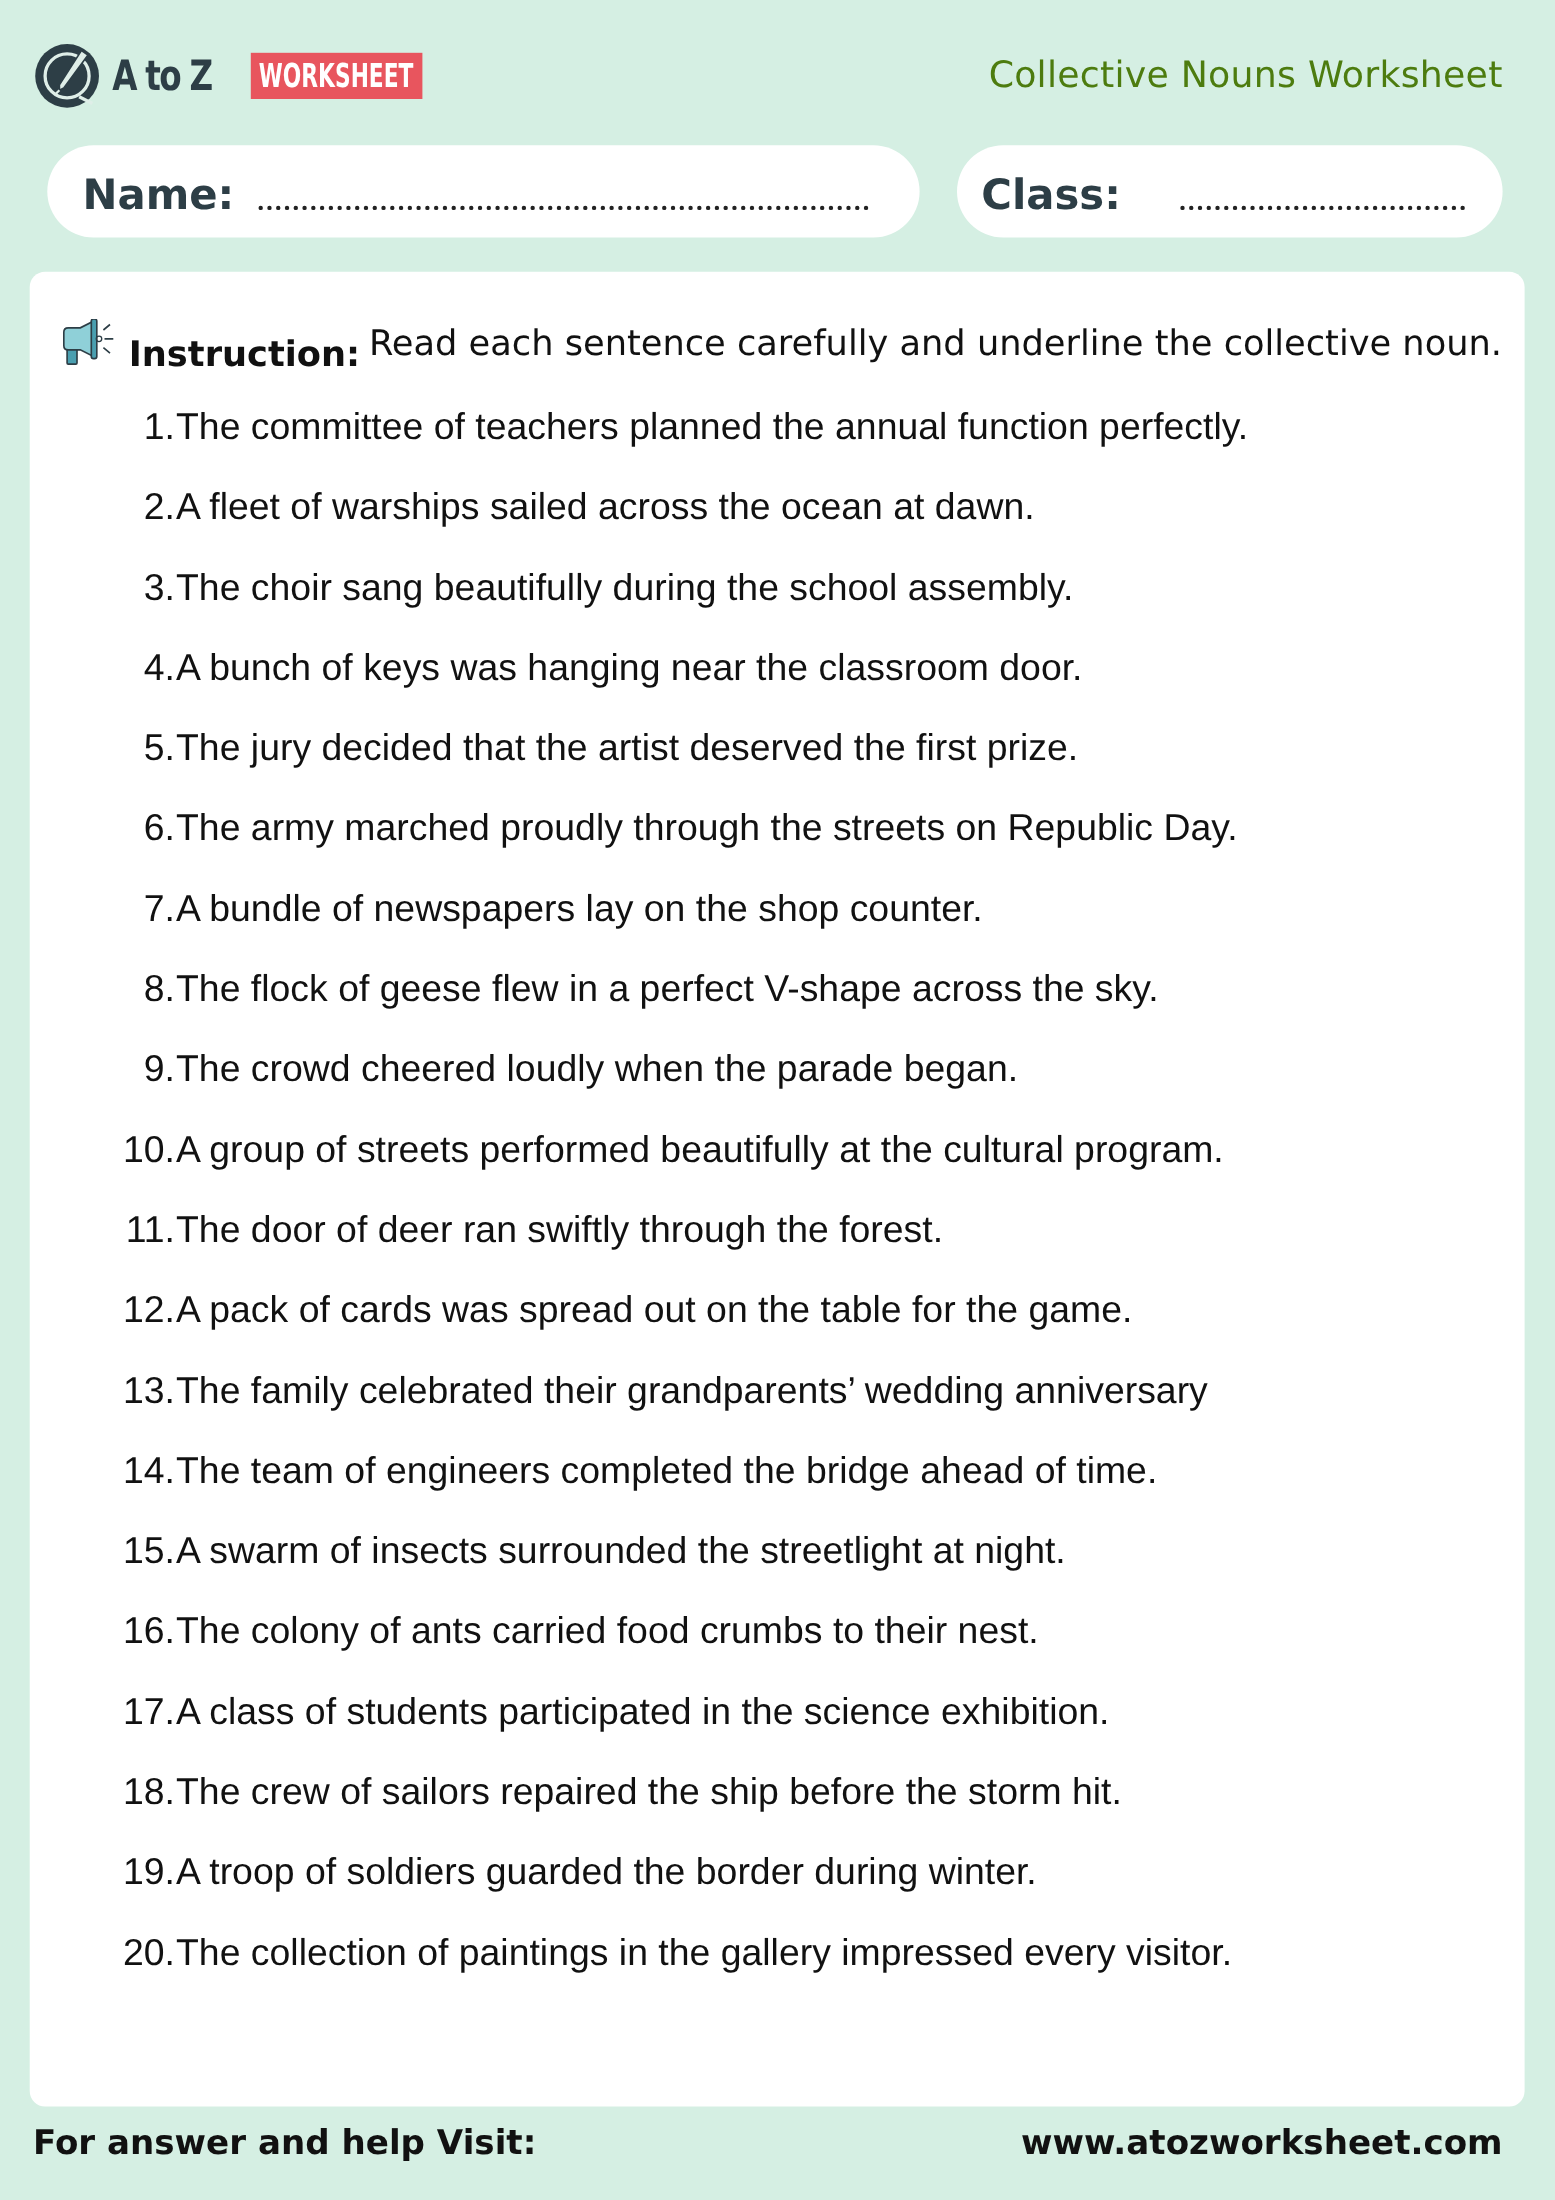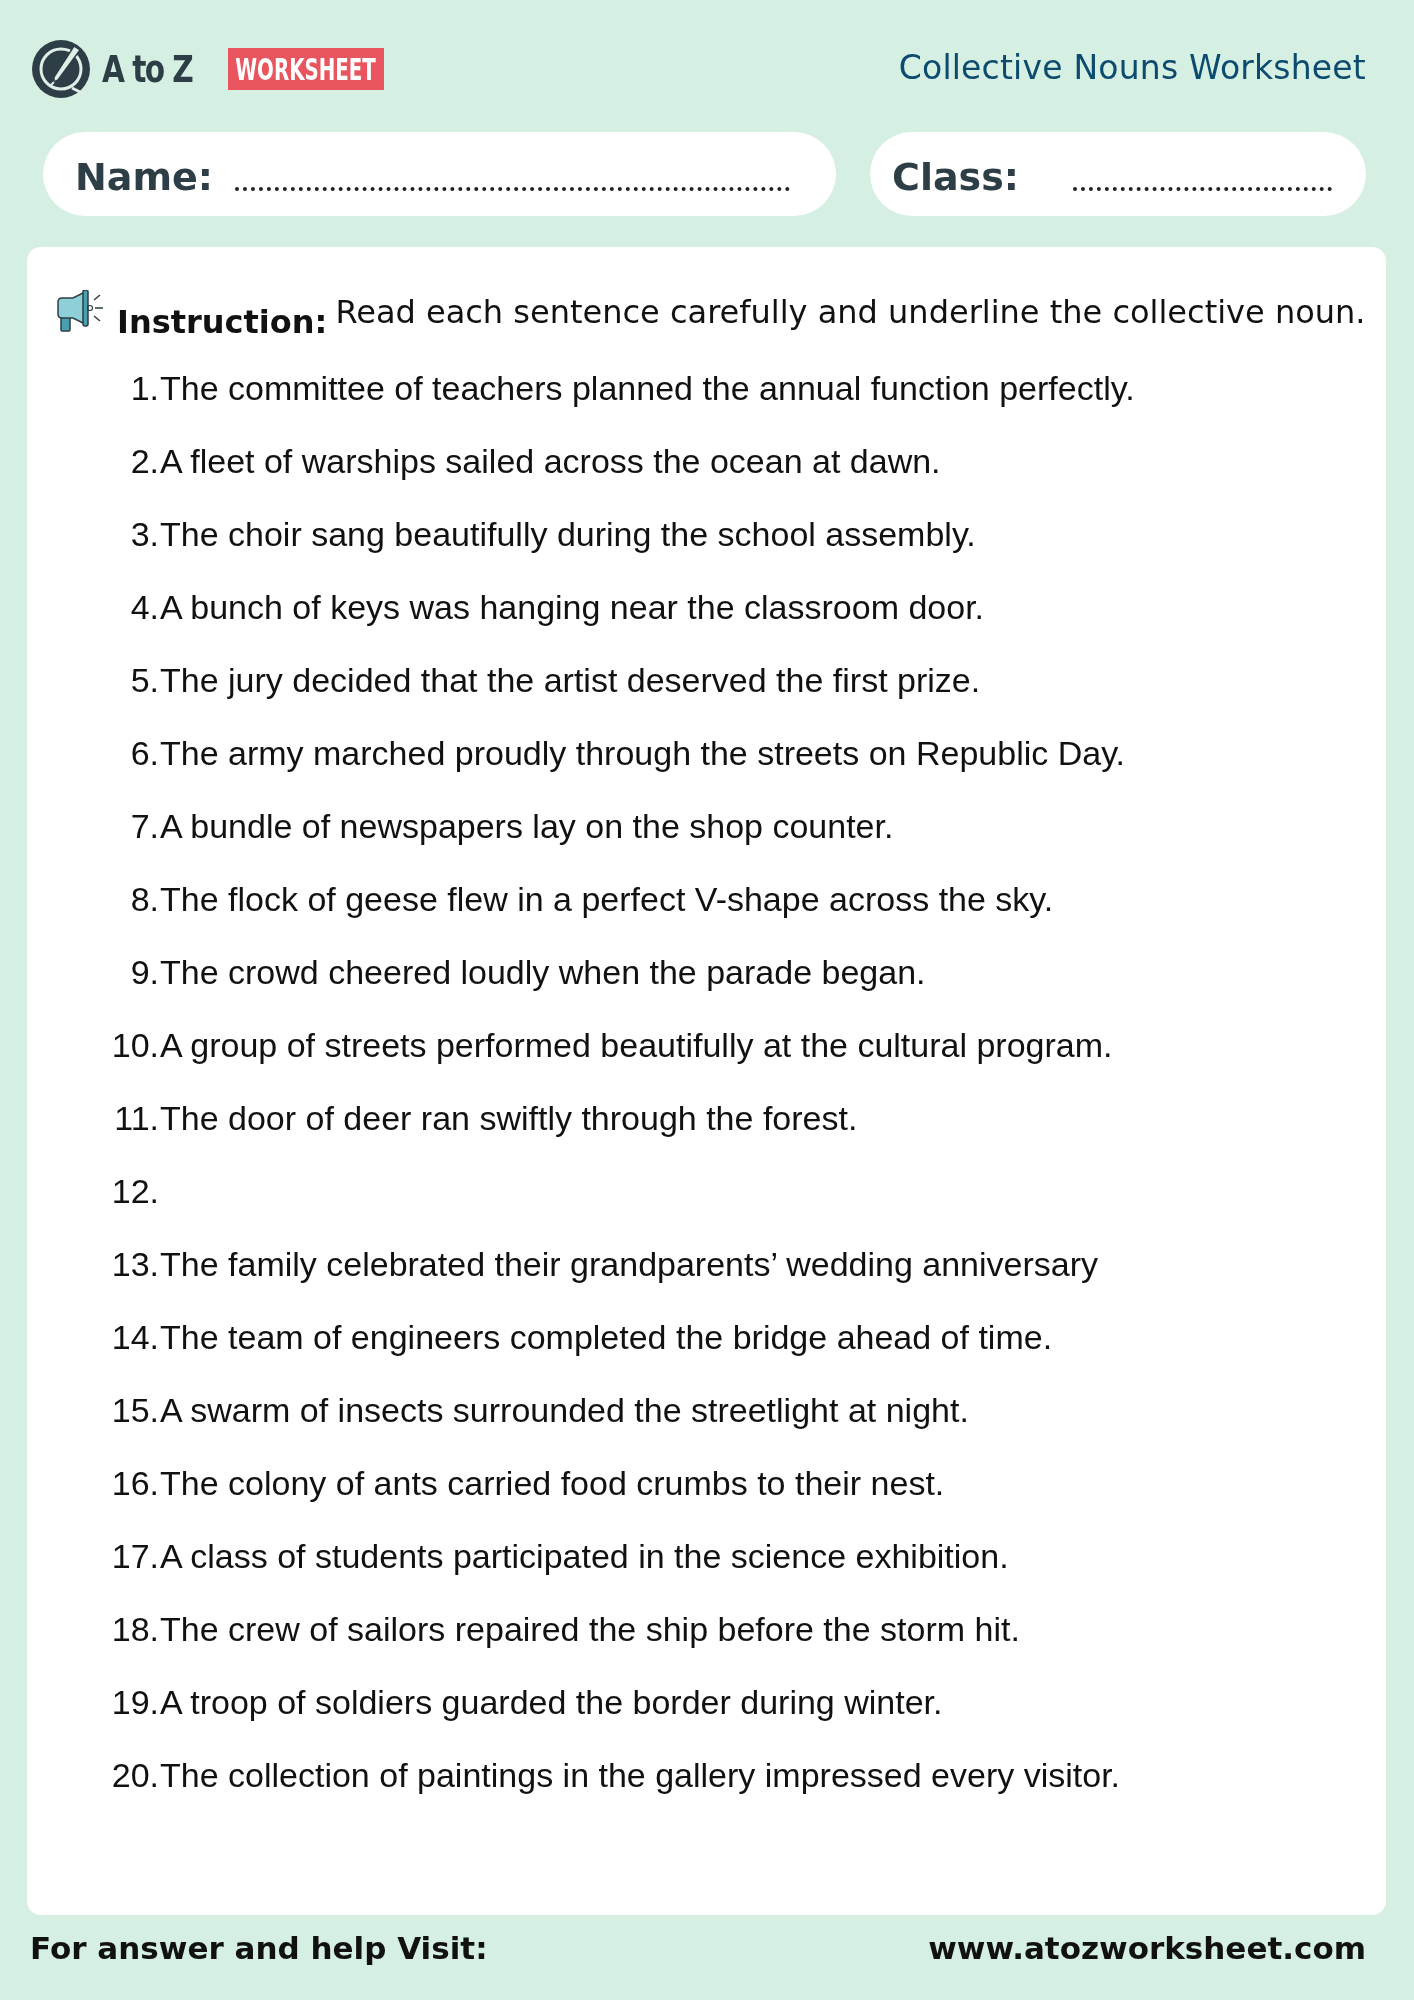--- a/index.html
+++ b/index.html
@@ -18,21 +18,21 @@
     font-size: 38px; color: #2d3e46; letter-spacing: -2px; transform: scaleX(0.78); transform-origin: left center;
     display: inline-block;
   }
   .logo-badge {
     position: absolute; left: 198px; top: 10px; height: 42px; width: 156px;
     background: #e8555e; color: #ffffff; display: flex; align-items: center; justify-content: center;
     font-family: "DejaVu Sans", sans-serif; font-weight: bold; font-size: 30px;
   }
   .logo-badge span { display: inline-block; transform: scaleX(0.66); white-space: nowrap; }
   .title {
-    position: absolute; right: 48px; top: 48px; font-size: 33px; color: #0c4a6e;
+    position: absolute; right: 48px; top: 48px; font-size: 33px; color: #4d7c0f;
     font-family: "DejaVu Sans", sans-serif; letter-spacing: 0.2px;
   }
   .field-box {
     position: absolute; top: 132px; height: 84px; background: #fff; border-radius: 42px;
     display: flex; align-items: center; box-sizing: border-box;
   }
   .field-name { left: 43px; width: 793px; padding-left: 32px; }
   .field-class { left: 870px; width: 496px; padding-left: 22px; gap: 40px; }
   .field-label {
     font-family: "DejaVu Sans", sans-serif; font-weight: bold; font-size: 38px; color: #2d3e46;
@@ -151,20 +151,21 @@
       <div class="q-row">
         <span class="q-num">10.</span>
         <span class="q-text">A group of streets performed beautifully at the cultural program.</span>
       </div>
       <div class="q-row">
         <span class="q-num">11.</span>
         <span class="q-text">The door of deer ran swiftly through the forest.</span>
       </div>
       <div class="q-row">
         <span class="q-num">12.</span>
+        <span class="q-text">A pack of cards was spread out on the table for the game.</span>
       </div>
       <div class="q-row">
         <span class="q-num">13.</span>
         <span class="q-text">The family celebrated their grandparents’ wedding anniversary</span>
       </div>
       <div class="q-row">
         <span class="q-num">14.</span>
         <span class="q-text">The team of engineers completed the bridge ahead of time.</span>
       </div>
       <div class="q-row">

